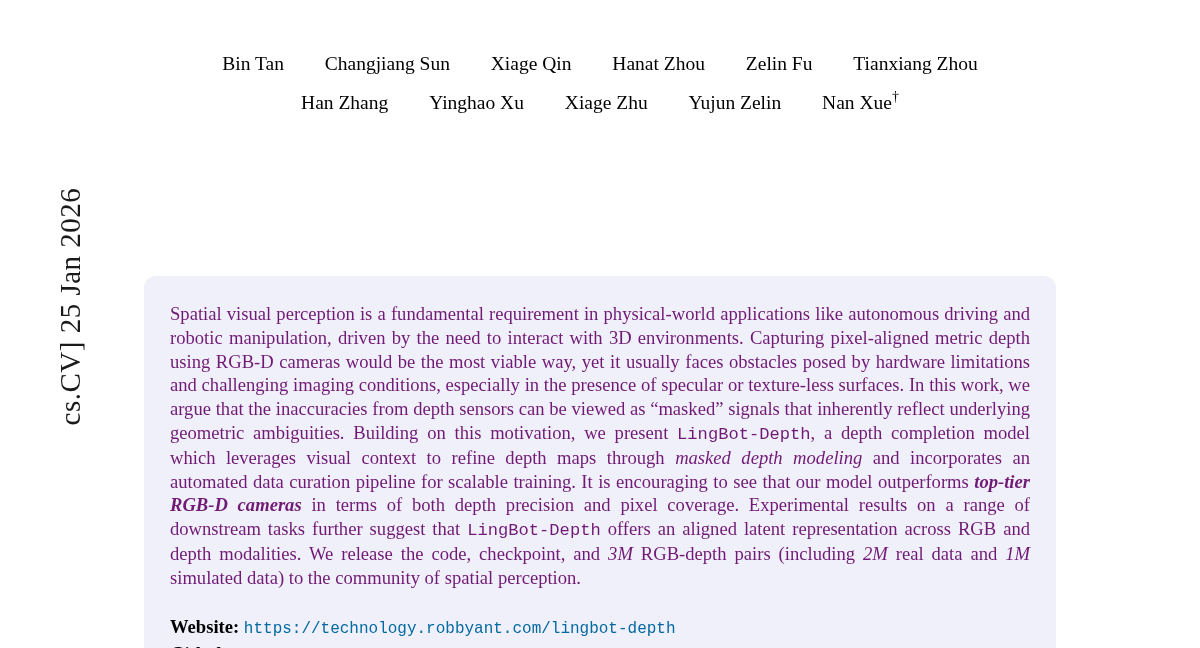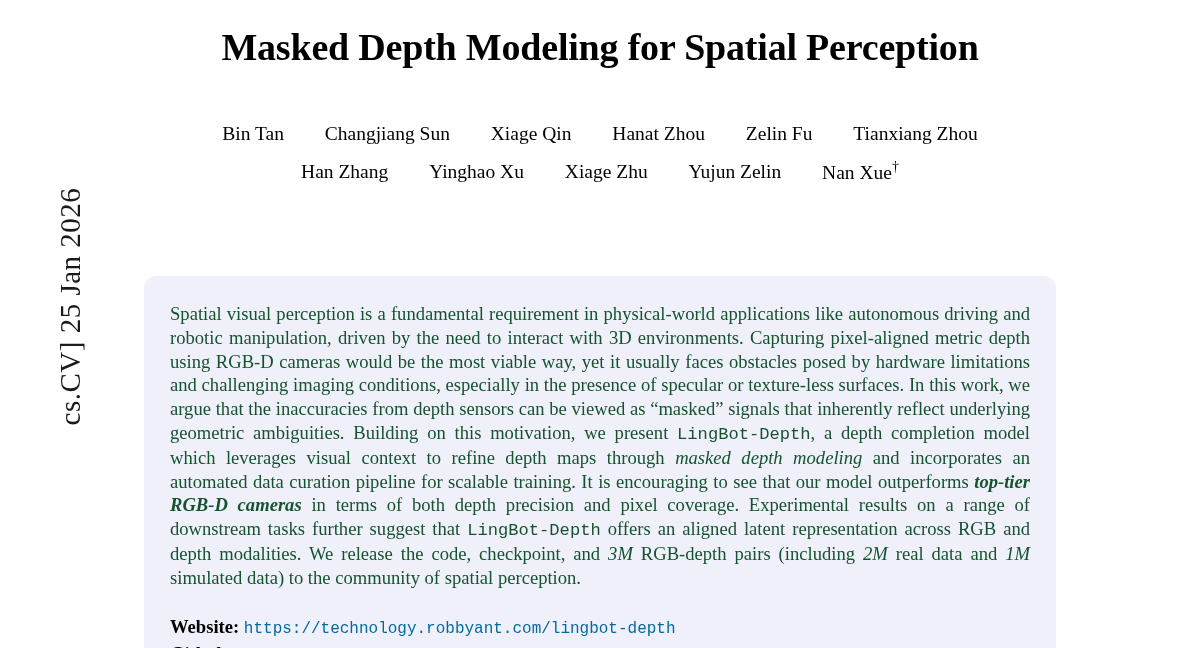--- a/index.html
+++ b/index.html
@@ -102,21 +102,21 @@
     box-sizing: border-box;
     padding: 26px 26px 0 26px;
     overflow: hidden;
   }
 
   .abstract-text {
     font-family: "Liberation Serif", serif;
     font-size: 18.6px;
     line-height: 1.28;
     text-align: justify;
-    color: #14532d;
+    color: #701a75;
     margin: 0;
   }
   .abstract-text .mono {
     font-family: "Liberation Mono", monospace;
     font-size: 0.92em;
   }
   .abstract-text .it {
     font-style: italic;
   }
   .abstract-text .bi {
@@ -149,21 +149,20 @@
 </style>
 </head>
 <body>
 
 <div class="arxiv-stamp">
   <div class="stamp-text">cs.CV]  25 Jan 2026</div>
 </div>
 
 <div class="page">
 
-  <h1 class="title">Masked Depth Modeling for Spatial Perception</h1>
 
   <div class="authors">
     <div class="row1">
       <span class="author">Bin Tan</span>
       <span class="author">Changjiang Sun</span>
       <span class="author">Xiage Qin</span>
       <span class="author">Hanat Zhou</span>
       <span class="author">Zelin Fu</span>
       <span class="author">Tianxiang Zhou</span>
     </div>

